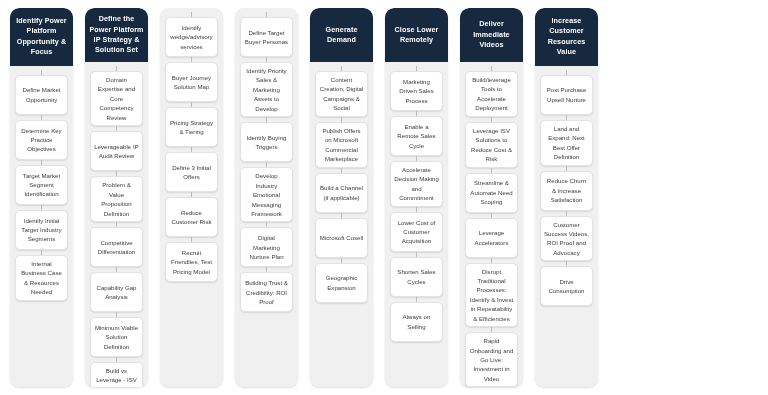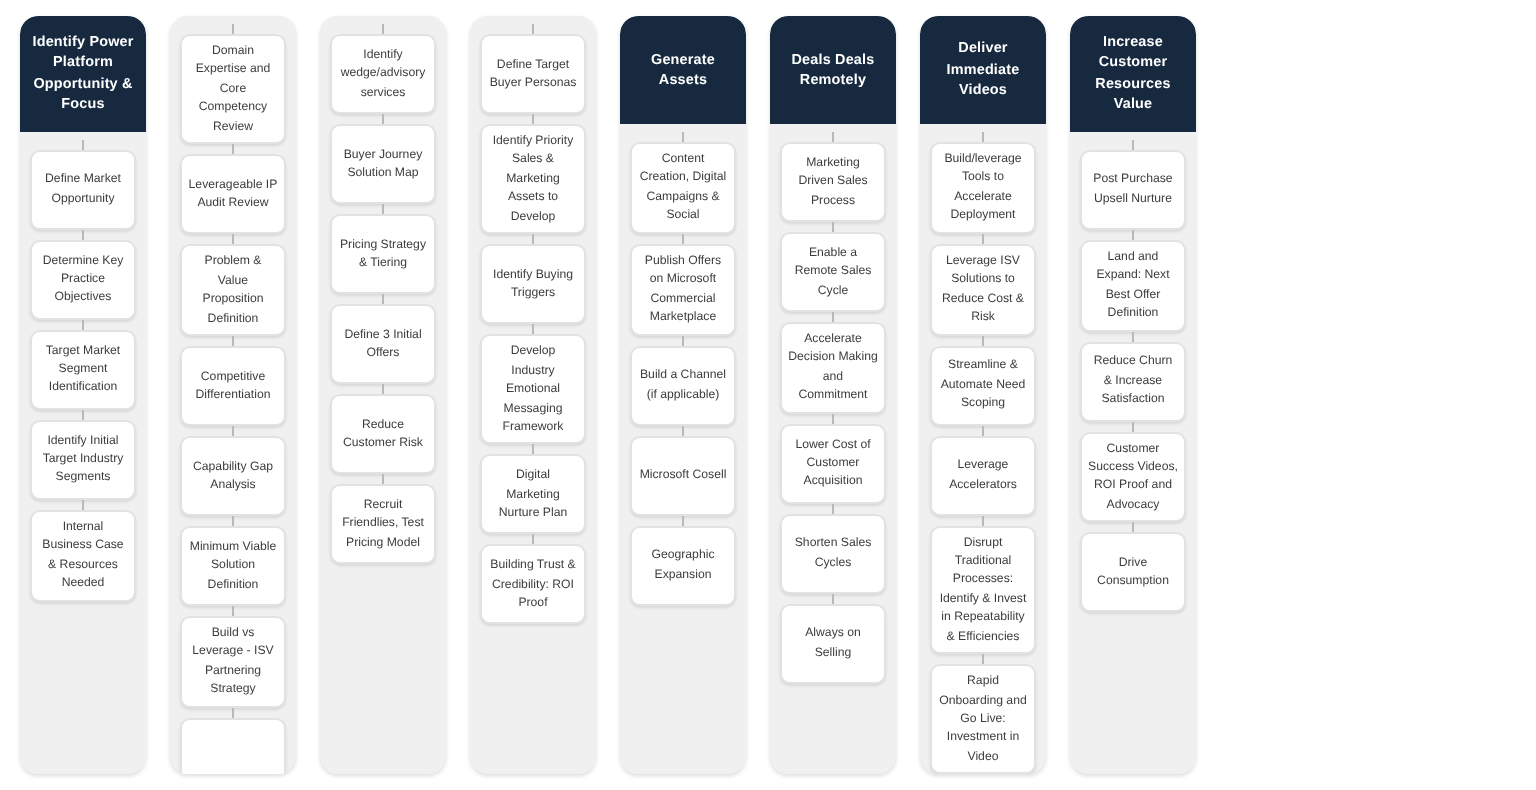--- a/index.html
+++ b/index.html
@@ -116,20 +116,21 @@
           </div>
           <div class="connector"></div>
           <div class="card">
             <span>Internal Business Case &amp; Resources Needed</span>
           </div>
         </div>
       </div>
     </div>
     <div class="column">
       <div class="col-inner">
+        <div class="col-header">Define the Power Platform IP Strategy &amp; Solution Set</div>
         <div class="col-body">
           <div class="connector"></div>
           <div class="card">
             <span>Domain Expertise and Core Competency Review</span>
           </div>
           <div class="connector"></div>
           <div class="card">
             <span>Leverageable IP Audit Review</span>
           </div>
           <div class="connector"></div>
@@ -212,21 +213,21 @@
           </div>
           <div class="connector"></div>
           <div class="card">
             <span>Building Trust &amp; Credibility: ROI Proof</span>
           </div>
         </div>
       </div>
     </div>
     <div class="column">
       <div class="col-inner">
-        <div class="col-header">Generate Assets</div>
+        <div class="col-header">Generate Demand</div>
         <div class="col-body">
           <div class="connector"></div>
           <div class="card">
             <span>Content Creation, Digital Campaigns &amp; Social</span>
           </div>
           <div class="connector"></div>
           <div class="card">
             <span>Publish Offers on Microsoft Commercial Marketplace</span>
           </div>
           <div class="connector"></div>
@@ -239,21 +240,21 @@
           </div>
           <div class="connector"></div>
           <div class="card">
             <span>Geographic Expansion</span>
           </div>
         </div>
       </div>
     </div>
     <div class="column">
       <div class="col-inner">
-        <div class="col-header">Deals Deals Remotely</div>
+        <div class="col-header">Close Lower Remotely</div>
         <div class="col-body">
           <div class="connector"></div>
           <div class="card">
             <span>Marketing Driven Sales Process</span>
           </div>
           <div class="connector"></div>
           <div class="card">
             <span>Enable a Remote Sales Cycle</span>
           </div>
           <div class="connector"></div>

